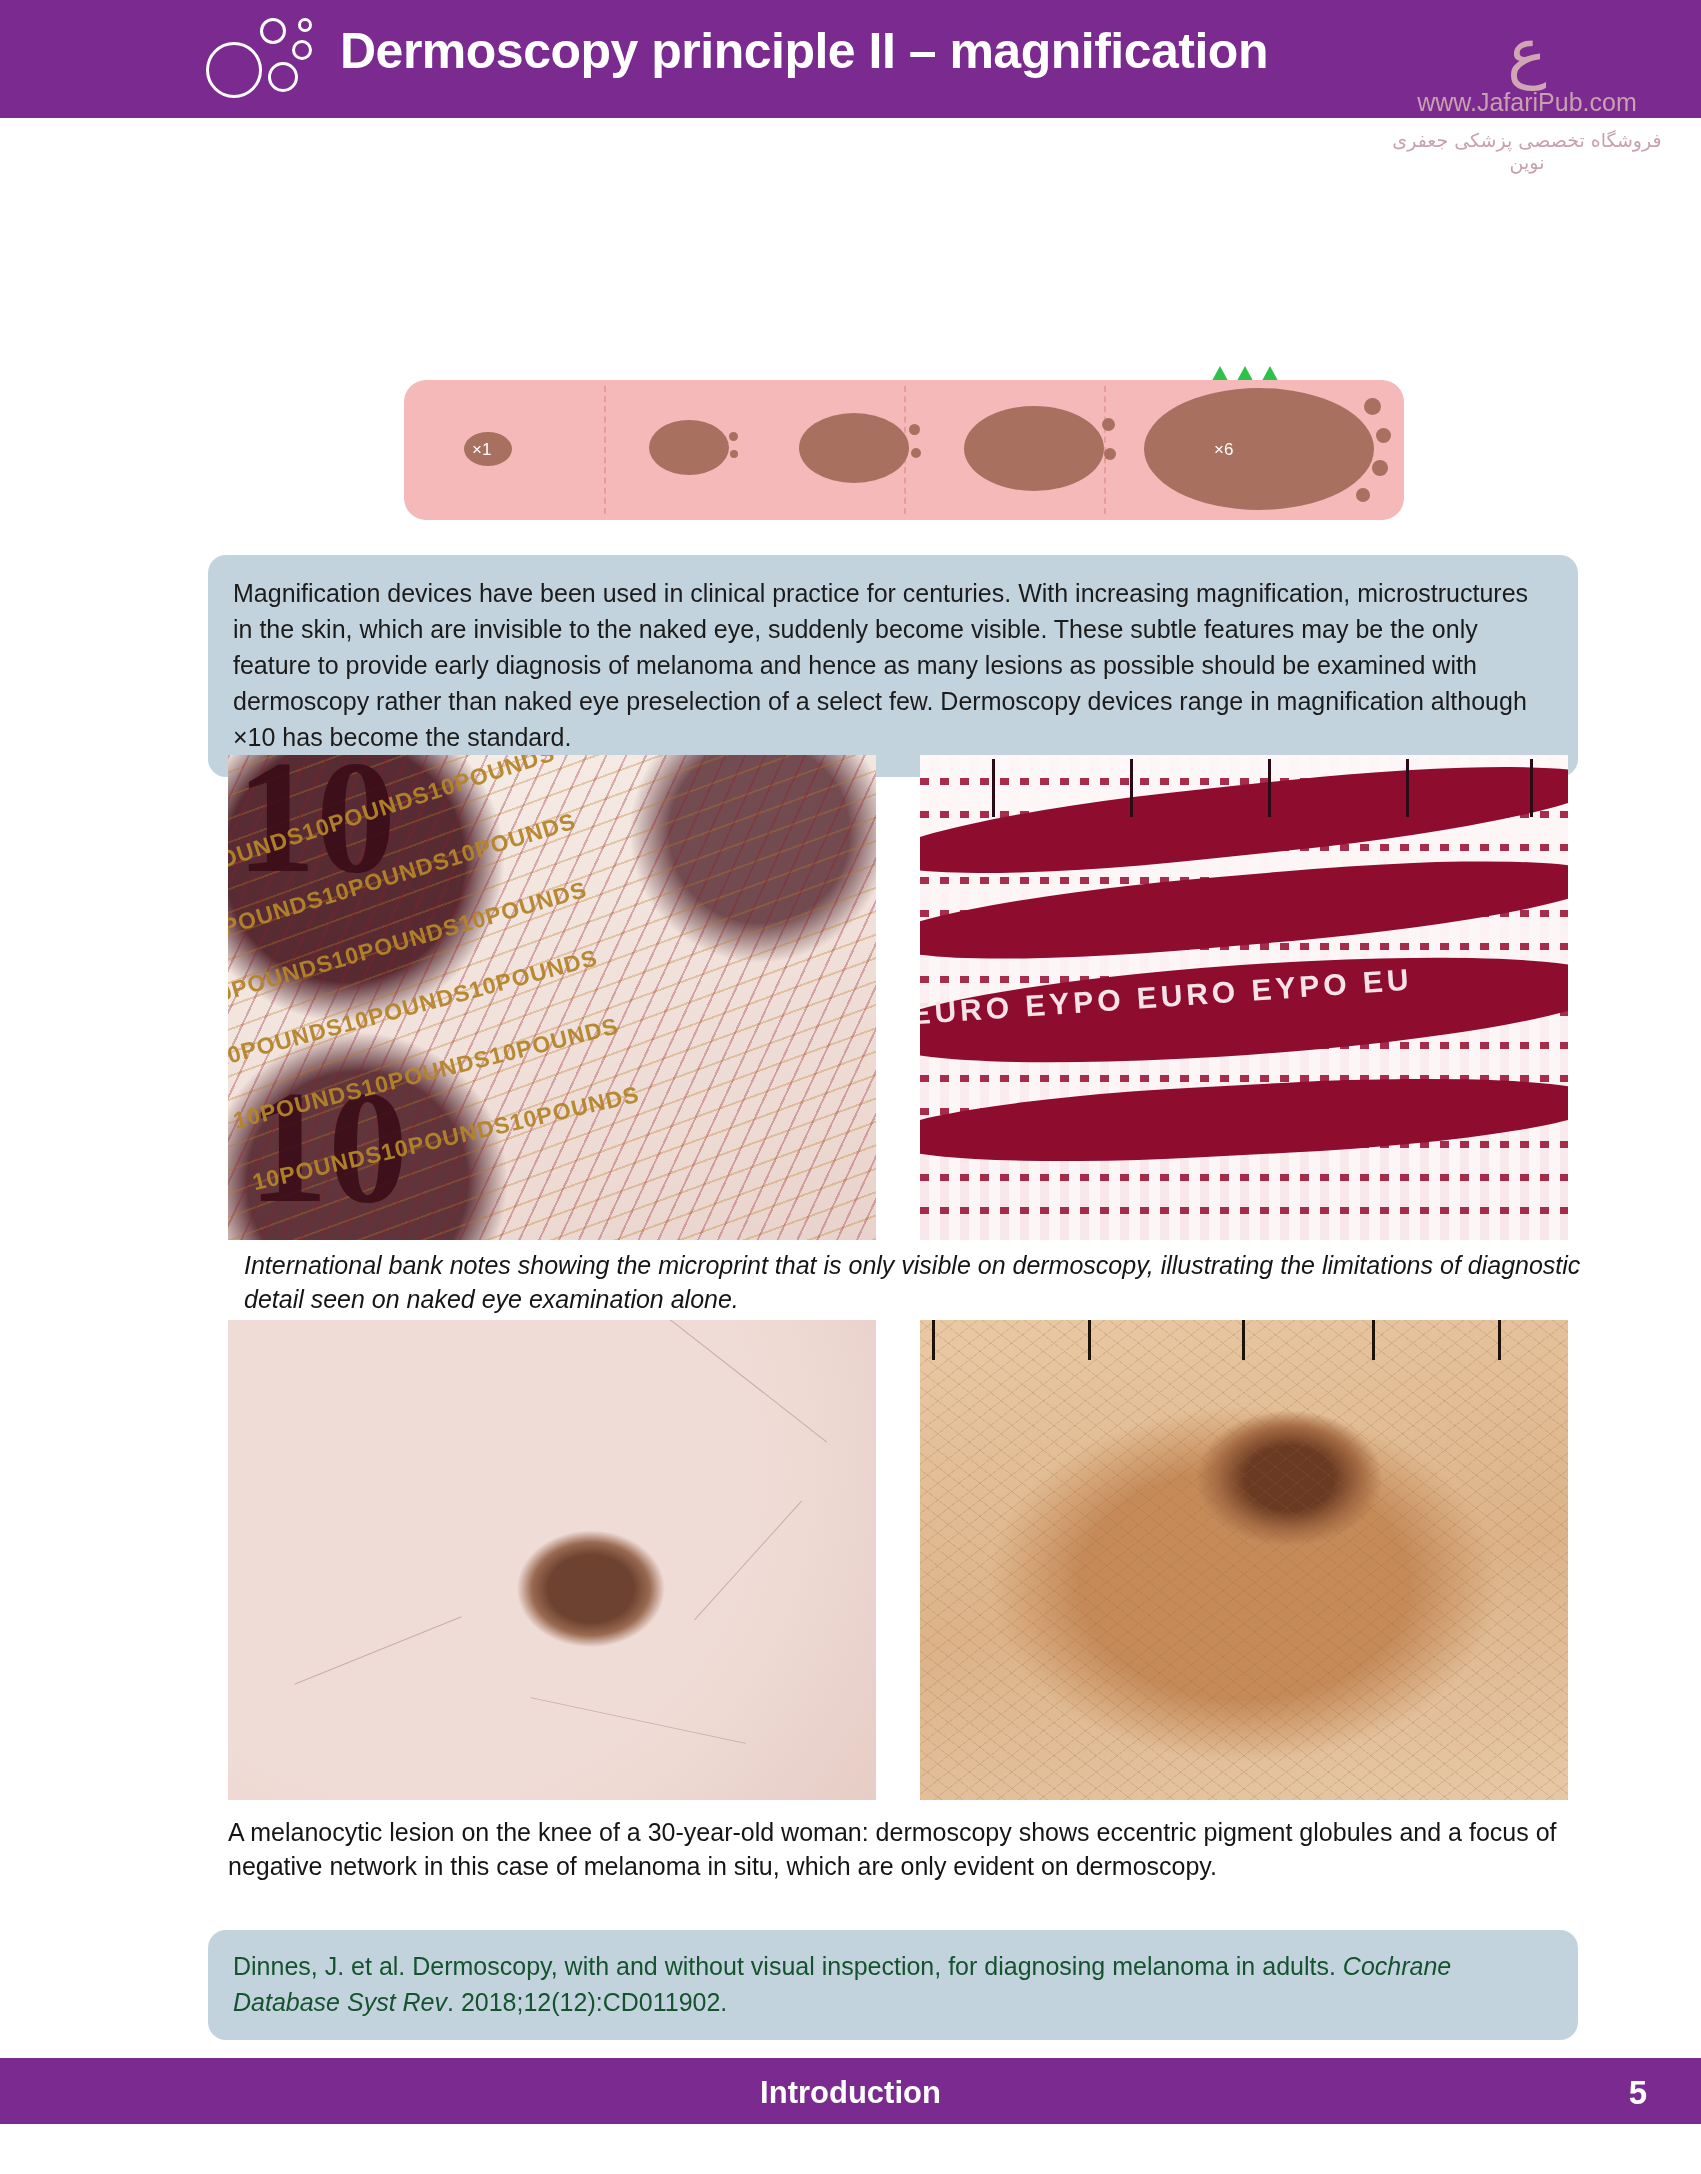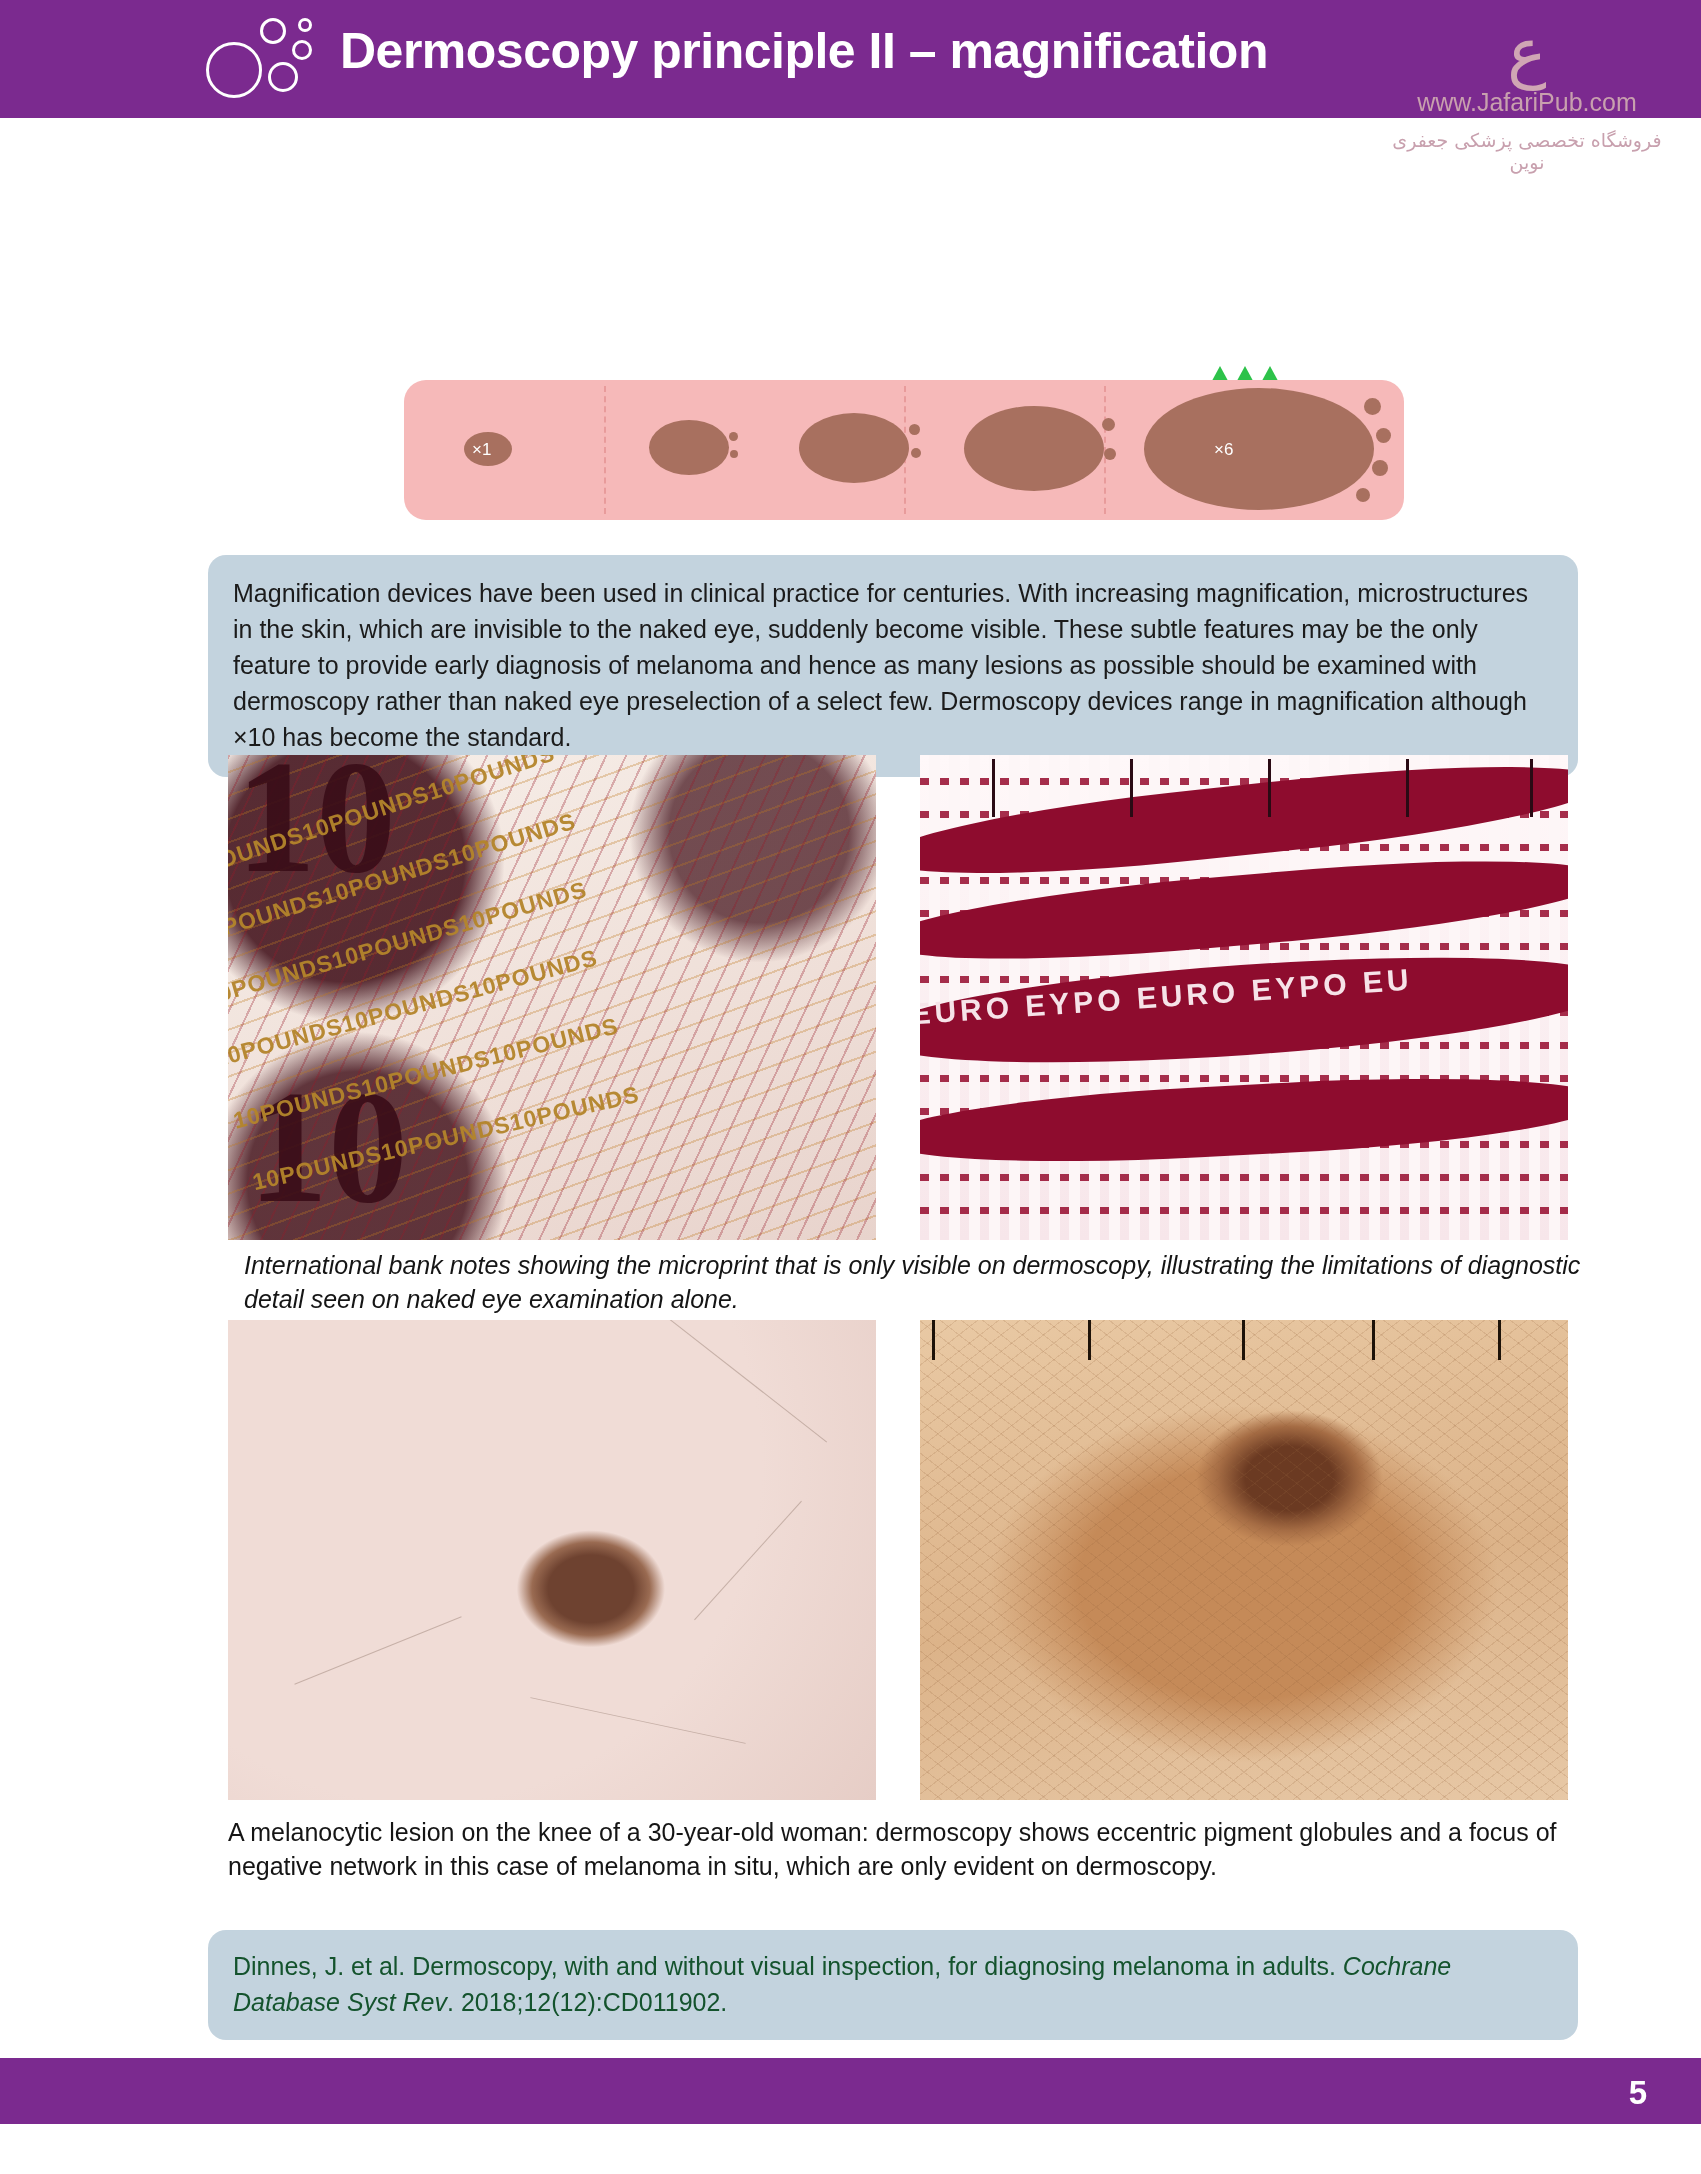--- a/index.html
+++ b/index.html
@@ -444,14 +444,15 @@
   <span class="tick" style="left:578px;"></span>
 </div>
 
 <div class="caption" style="left:228px; top:1815px; width:1340px;">A melanocytic lesion on the knee of a 30-year-old woman: dermoscopy shows eccentric pigment globules and a focus of negative network in this case of melanoma in situ, which are only evident on dermoscopy.</div>
 
 <div class="refbox">
   <p><span>Dinnes, J. et al. Dermoscopy, with and without visual inspection, for diagnosing melanoma in adults. </span><span class="ital">Cochrane Database Syst Rev</span><span>. 2018;12(12):CD011902.</span></p>
 </div>
 
 <div class="footer">
+  <div class="footer-title">Introduction</div>
   <div class="footer-page">5</div>
 </div>
 
 </body></html>

